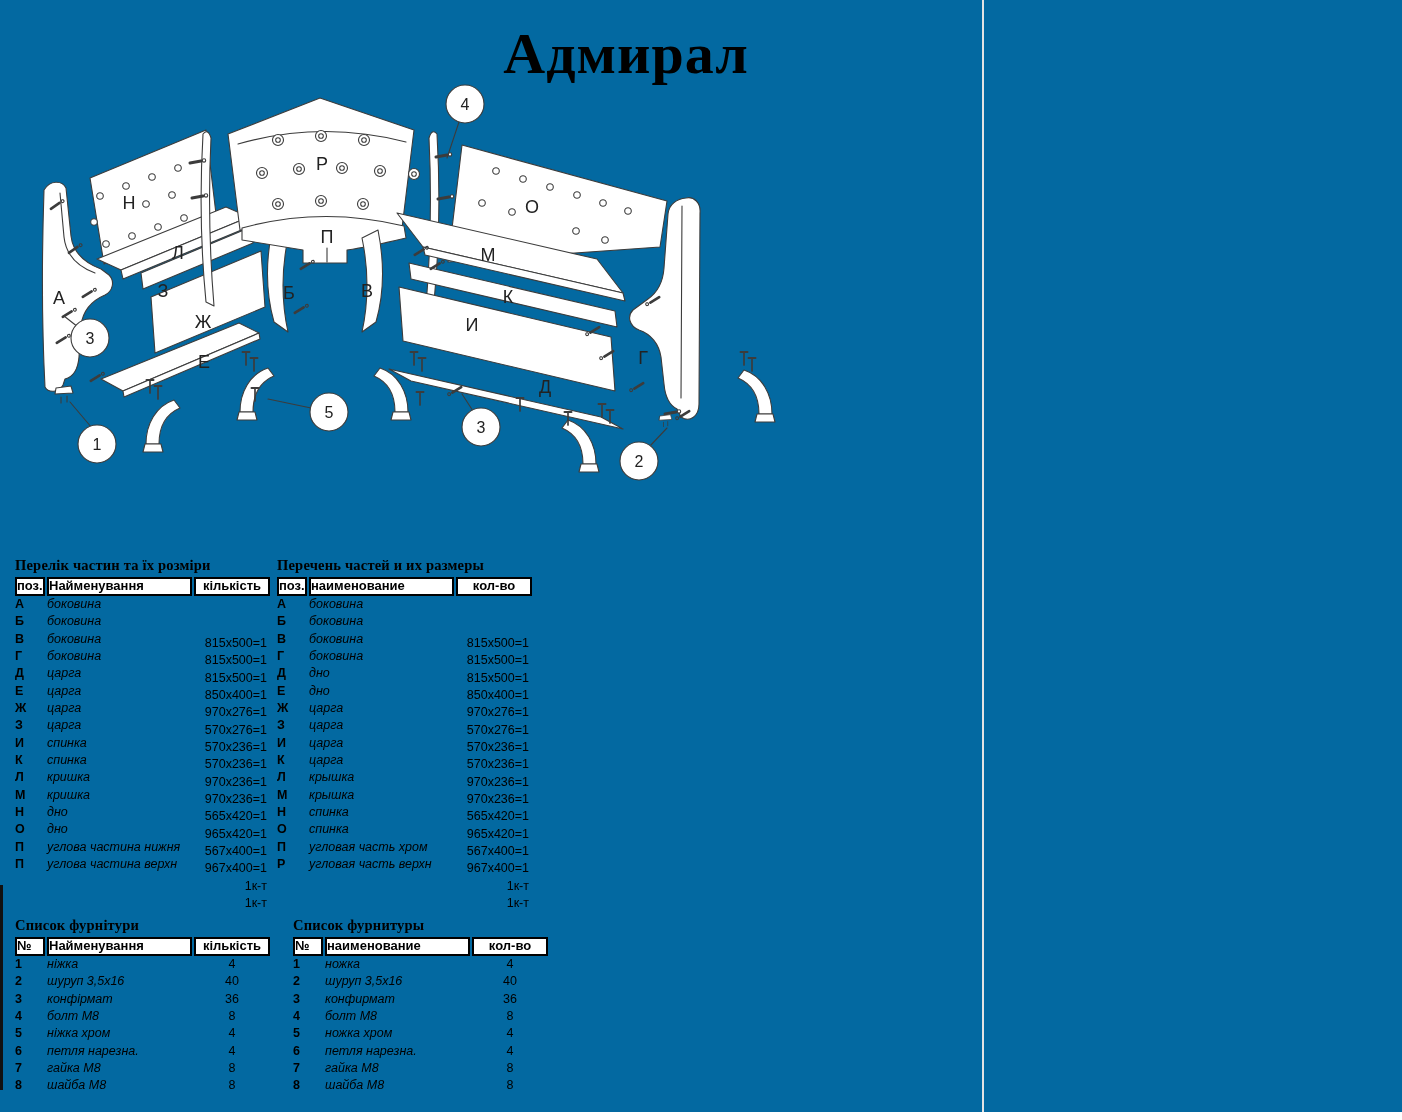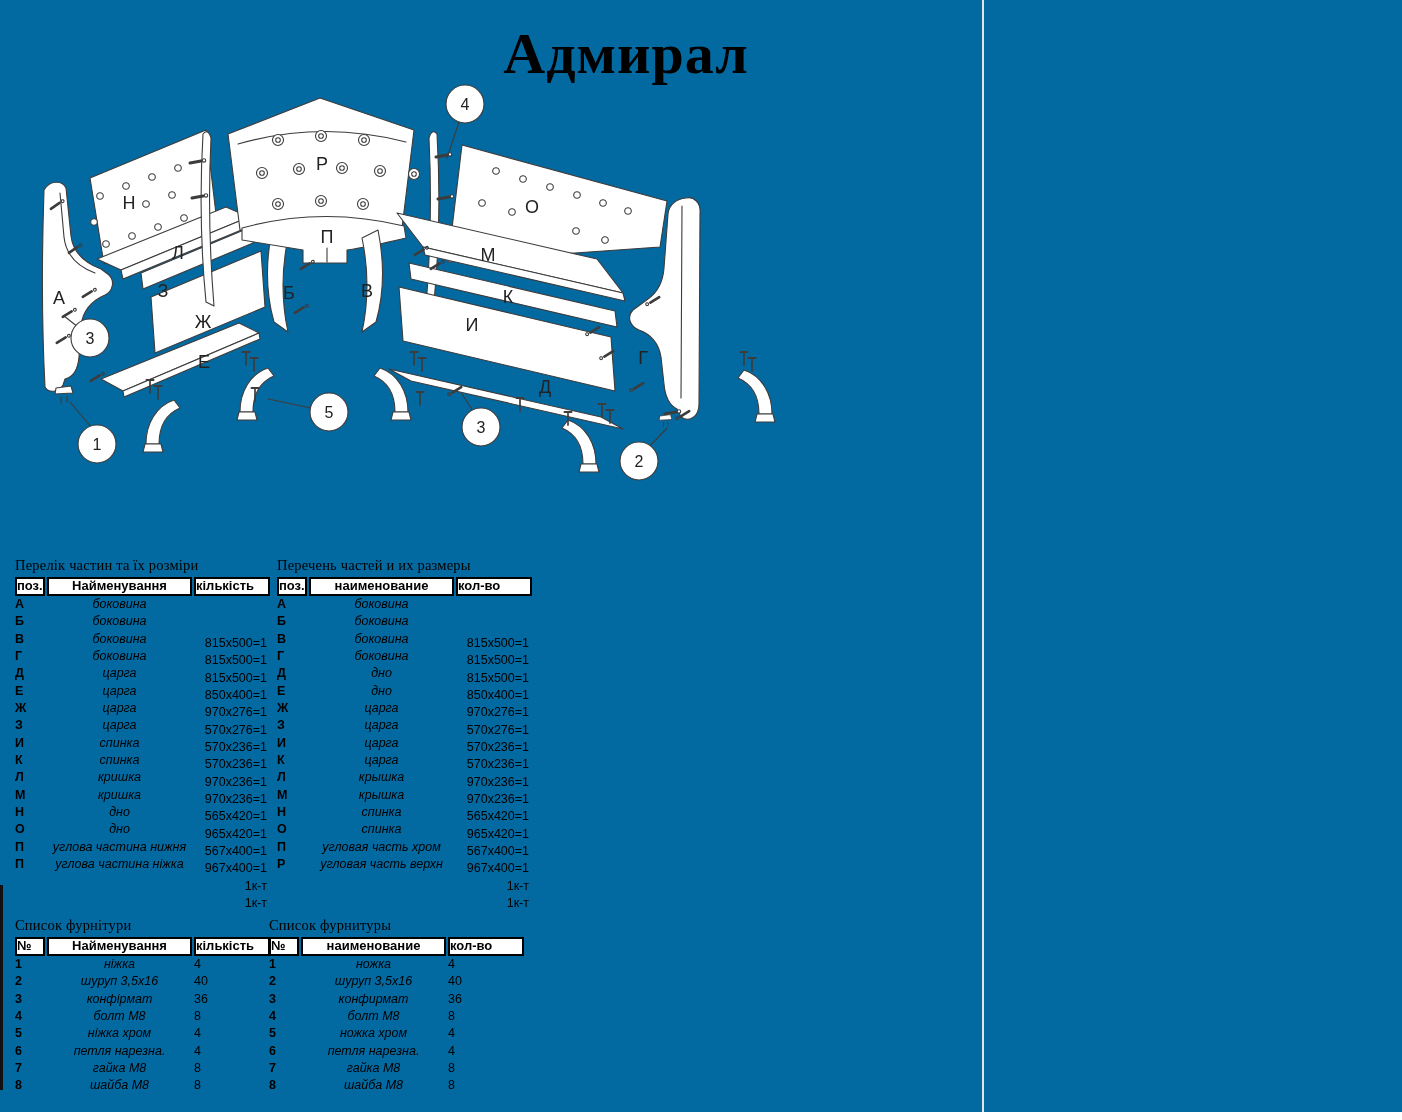--- a/index.html
+++ b/index.html
@@ -12,30 +12,30 @@
         letter-spacing:1px;color:#000;margin:0;}
   .diagram{position:absolute;left:0;top:0;width:800px;height:560px;}
   .diagram path,.diagram line,.diagram circle,.diagram ellipse,.diagram use{
         stroke:#3c3c3c;stroke-width:1.1;fill:none;stroke-linejoin:round;stroke-linecap:round;}
   .diagram .f{fill:#ffffff;}
   .diagram text{stroke:none;fill:#222;}
   .lbl{font:18px "Liberation Sans",sans-serif;text-anchor:middle;}
   .cnum{font:16px "Liberation Sans",sans-serif;text-anchor:middle;fill:#111;}
   
   .tbl{position:absolute;}
-  .ttl{font-family:"Liberation Serif",serif;font-weight:normal;font-size:14.5px;height:20px;
+  .ttl{font-family:"Liberation Serif",serif;font-weight:bold;font-size:14.5px;height:20px;
        white-space:nowrap;letter-spacing:.2px;}
   .hrow{display:flex;gap:2px;}
   .hc{box-sizing:border-box;border:2px solid #000;height:19px;line-height:14px;
       font-size:13px;font-weight:bold;text-align:center;background:#fff;}
   .brow{display:flex;gap:2px;height:17.33px;line-height:17.4px;font-size:12.5px;}
   .c{box-sizing:border-box;}
   .pos{width:30px;text-align:left;}
-  .nm{width:145px;text-align:center;}
-  .qty{width:76px;text-align:left;}
+  .nm{width:145px;text-align:left;}
+  .qty{width:76px;text-align:center;}
   .b{font-weight:bold;}
   .it{font-style:italic;}
   .r{text-align:right;padding-right:3px;margin-top:39px;}
 </style>
 </head>
 <body>
 
 <div class="page">
 
   <div class="vline"></div>
@@ -353,21 +353,21 @@
         </div>
 
         <div class="brow">
           <span class="c pos b">П</span>
           <span class="c nm it">углова частина нижня</span>
           <span class="c qty r">1к-т</span>
         </div>
 
         <div class="brow">
           <span class="c pos b">П</span>
-          <span class="c nm it">углова частина ніжка</span>
+          <span class="c nm it">углова частина верхн</span>
           <span class="c qty r">1к-т</span>
         </div>
       </div>
   </div>
 
   <div class="tbl" style="left:277px;top:557px;width:256px">
     <div class="ttl">Перечень частей и их размеры</div>
     <div class="hrow">
       <span class="hc pos">поз.</span>
       <span class="hc nm">наименование</span>
@@ -525,21 +525,21 @@
         </div>
 
         <div class="brow">
           <span class="c pos b">8</span>
           <span class="c nm it">шайба М8</span>
           <span class="c qty">8</span>
         </div>
       </div>
   </div>
 
-  <div class="tbl" style="left:269px;top:917px;width:256px">
+  <div class="tbl" style="left:293px;top:917px;width:256px">
     <div class="ttl">Список фурнитуры</div>
     <div class="hrow">
       <span class="hc pos">№</span>
       <span class="hc nm">наименование</span>
       <span class="hc qty">кол-во</span>
     </div>
     <div>
 
         <div class="brow">
           <span class="c pos b">1</span>

